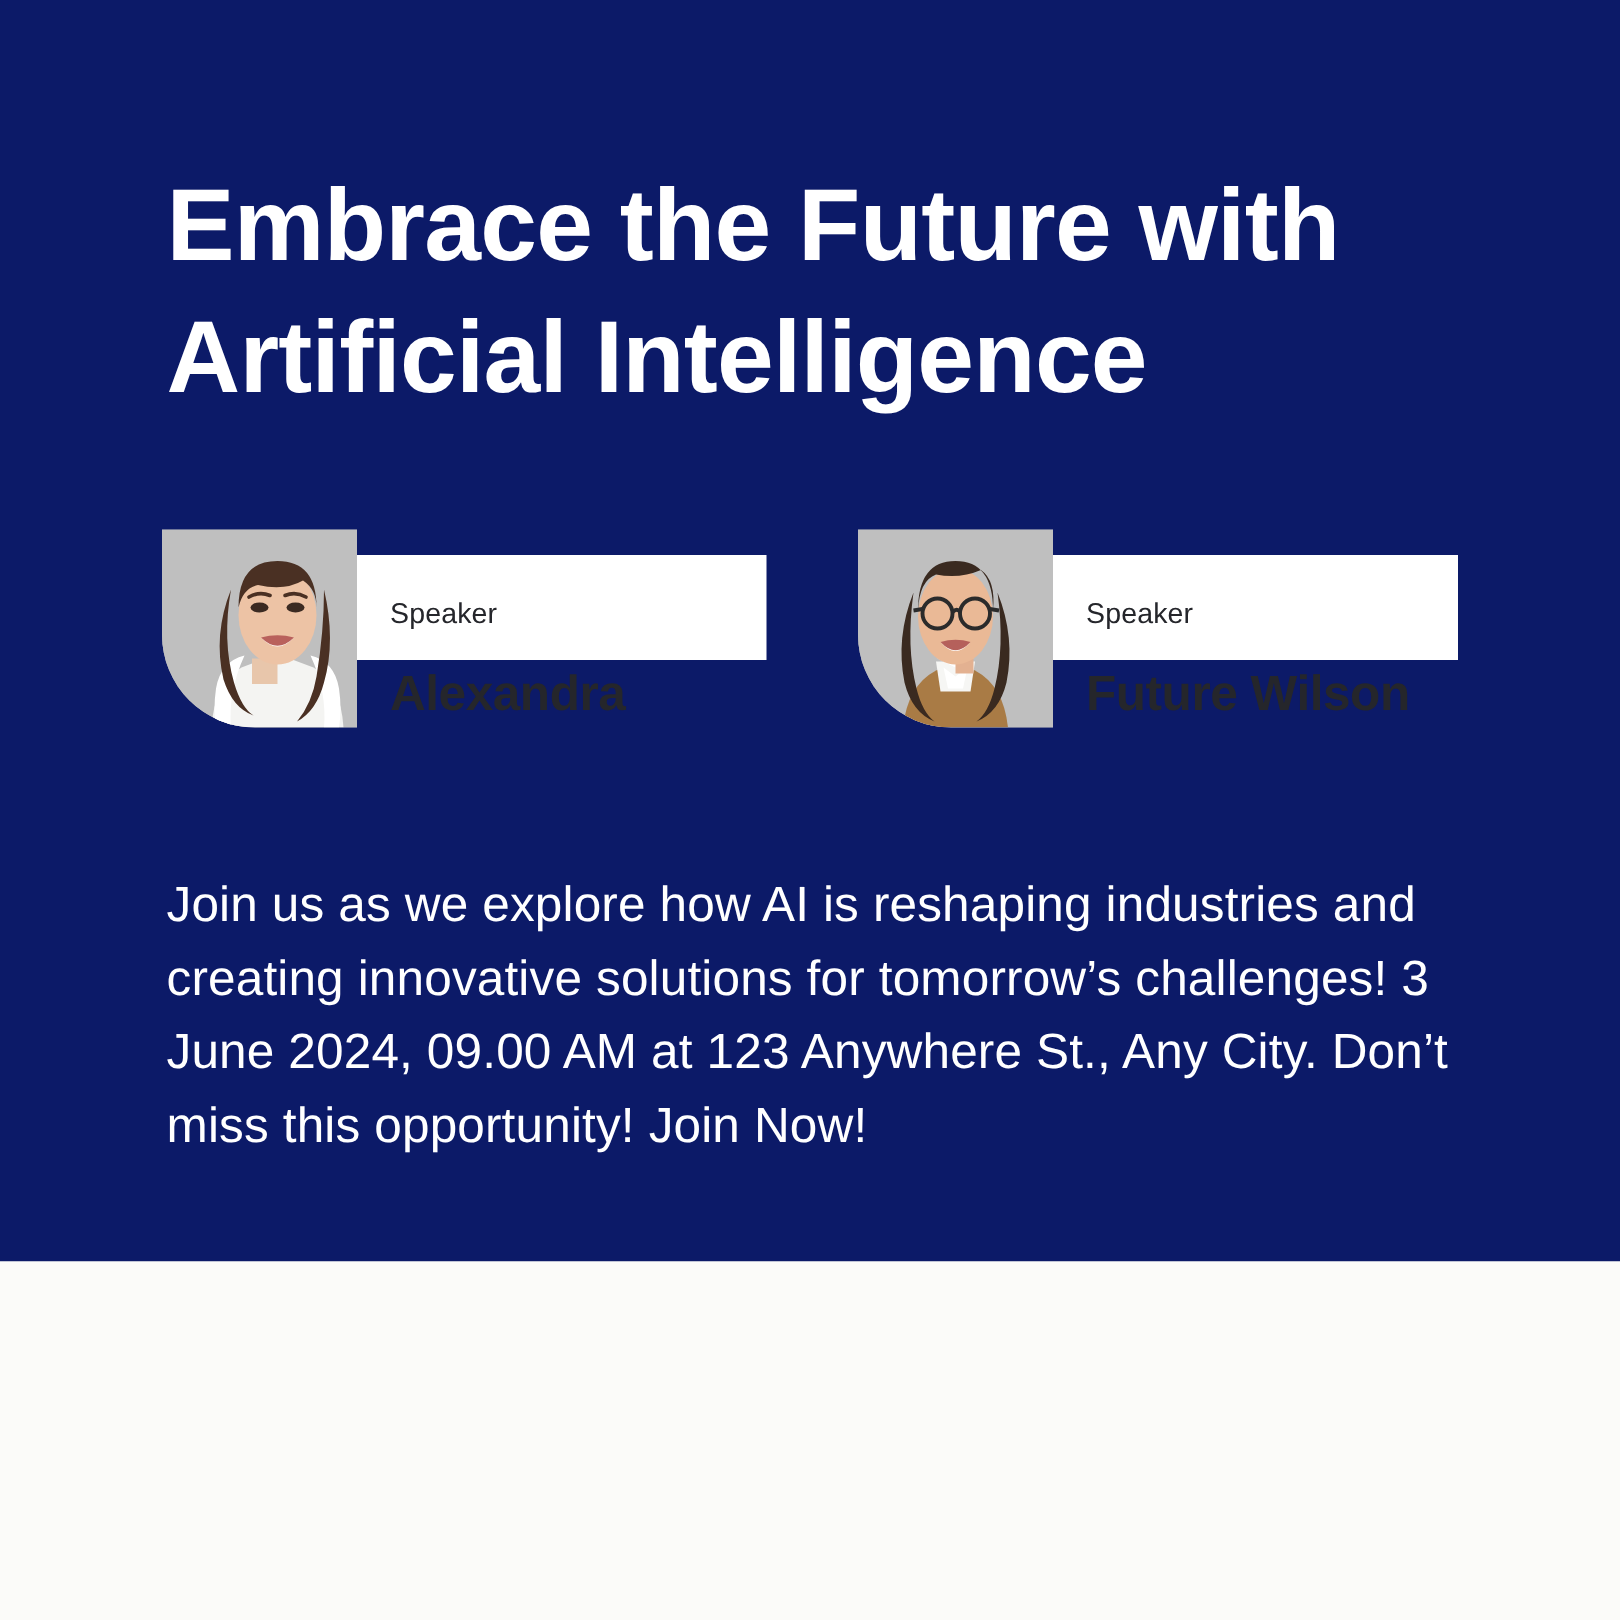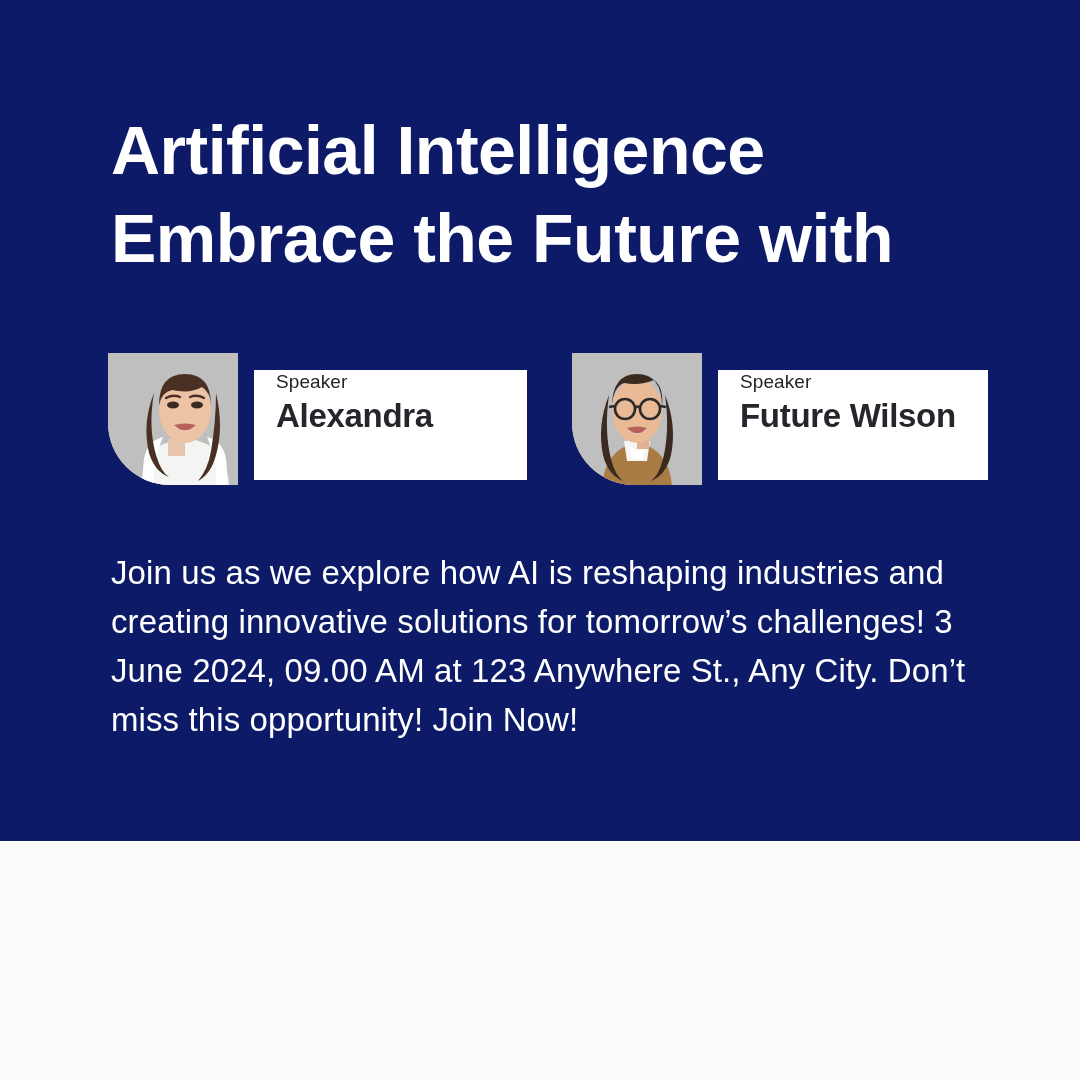--- a/index.html
+++ b/index.html
@@ -53,50 +53,50 @@
     width:130px; height:132px;
     background:#bfbfbf;
     border-bottom-left-radius:62px;
     overflow:hidden;
   }
   .photo svg { display:block; width:130px; height:132px; }
 
   .plate {
     position:absolute;
     top:17px;
-    left:146px;
-    height:110px;
+    left:130px;
+    height:70px;
     background:#ffffff;
-    padding:1px 0 0 22px;
+    padding:29px 0 0 22px;
   }
   .card.one .plate { width:273px; }
   .card.two .plate { width:270px; }
 
   .plate .role {
     display:block;
     color:#25262b;
     font-size:19px;
     font-weight:500;
     line-height:22px;
     letter-spacing:0.1px;
   }
   .plate .who {
     display:block;
     color:#25262b;
     font-size:33px;
     font-weight:700;
     line-height:40px;
     letter-spacing:-0.3px;
-    margin-top:3px;
+    margin-top:21px;
   }
 
   
   .body-copy {
     position:absolute;
-    left:111px; top:548px;
+    left:111px; top:578px;
     width:880px;
     color:#ffffff;
     font-size:33px;
     font-weight:400;
     line-height:49px;
     letter-spacing:0.1px;
   }
 
   
   .footer {
@@ -107,22 +107,22 @@
   }
 </style>
 </head>
 <body>
 
 <div class="poster">
 
   <div class="hero">
 
     <h1 class="title">
+      <span class="line">Embrace the Future with</span>
       <span class="line">Artificial Intelligence</span>
-      <span class="line">Embrace the Future with</span>
     </h1>
 
     <div class="speakers">
 
       <div class="card one">
         <div class="photo">
           <svg viewBox="0 0 130 132" preserveAspectRatio="xMidYMid slice" aria-hidden="true">
             <rect x="0" y="0" width="130" height="132" fill="#bfbfbf"></rect>
             <path d="M33 132 q2 -30 20 -40 l24 -9 l24 9 q18 10 20 40 z" fill="#f4f4f2"></path>
             <path d="M60 86 l17 0 l0 17 l-17 0 z" fill="#e8c6ab"></path>

